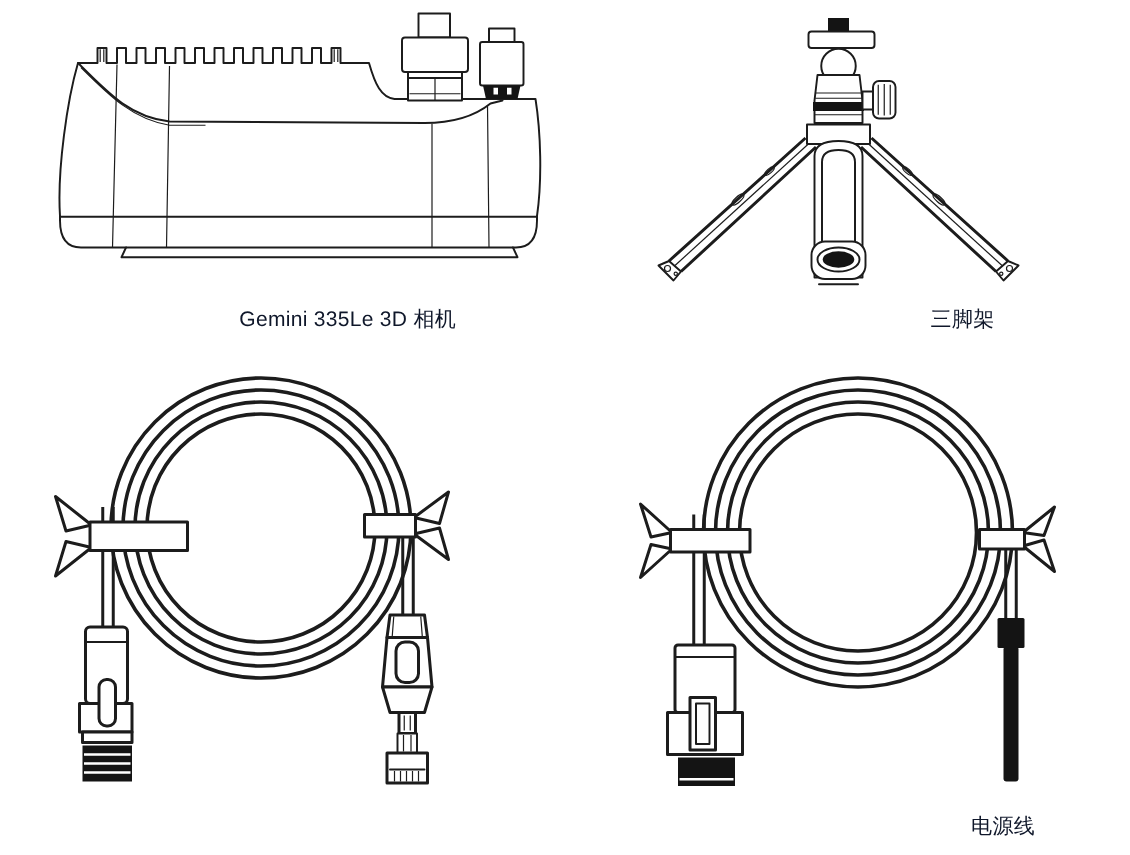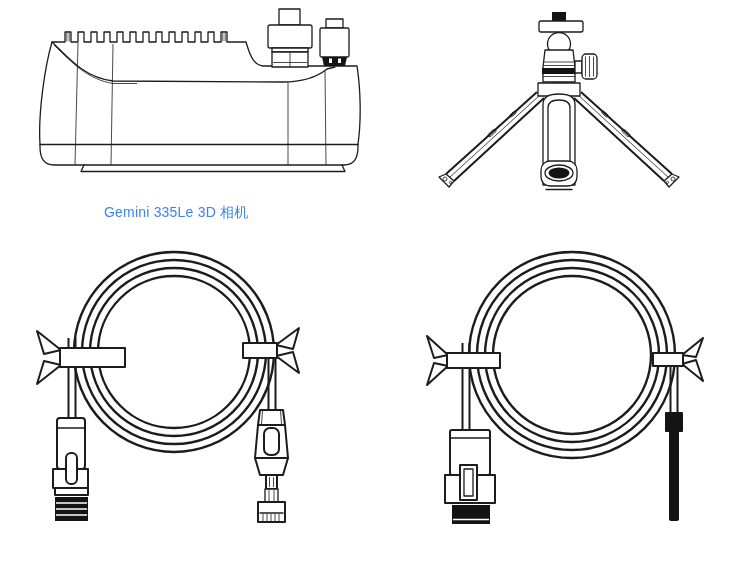--- a/index.html
+++ b/index.html
@@ -1,20 +1,20 @@
 <!DOCTYPE html>
 <html><head>
 <meta charset="utf-8">
 <style>
   html,body{margin:0;padding:0;background:#ffffff;}
   #stage{position:relative;width:753px;height:570px;background:#ffffff;overflow:hidden;
          font-family:"Liberation Sans","DejaVu Sans",sans-serif;}
   .fig-svg{position:absolute;}
-  .caption{position:absolute;width:200px;text-align:left;font-size:14px;line-height:20px;
-           color:#3b82f6;letter-spacing:0.2px;}
+  .caption{position:absolute;width:200px;text-align:right;font-size:14px;line-height:20px;
+           color:#0f172a;letter-spacing:0.2px;}
   svg *{vector-effect:none;}
   .ln{fill:none;stroke:#1c1c1c;stroke-width:1.3;stroke-linejoin:round;stroke-linecap:round;}
   .ln-thin{fill:none;stroke:#1c1c1c;stroke-width:0.8;stroke-linejoin:round;}
   .wh{fill:#ffffff;stroke:#1c1c1c;stroke-width:1.3;stroke-linejoin:round;}
   .wh2{fill:#ffffff;stroke:#1c1c1c;stroke-width:2;stroke-linejoin:round;}
   .blk{fill:#141414;stroke:none;}
   .coil{fill:none;stroke:#1c1c1c;stroke-width:2.4;}
   .cable{fill:none;stroke:#1c1c1c;stroke-width:2;}
   .wline{fill:none;stroke:#ffffff;stroke-width:1.6;}
 </style>
@@ -177,13 +177,15 @@
       <rect class="wh2" x="35" y="222" width="17" height="35"></rect>
       <rect class="ln" x="39" y="226" width="9" height="27" fill="none"></rect>
     </g>
     <g>
       <rect class="blk" x="240" y="169" width="18" height="20" rx="1"></rect>
       <rect class="blk" x="244" y="188" width="10" height="90" rx="2"></rect>
     </g>
   </svg>
 
   <div class="caption" style="left:104px;top:202px;">Gemini 335Le 3D 相机</div>
+  <div class="caption" style="left:463px;top:202px;">三脚架</div>
+  <div class="caption" style="left:490px;top:540px;">电源线</div>
 </div>
 
 </body></html>

